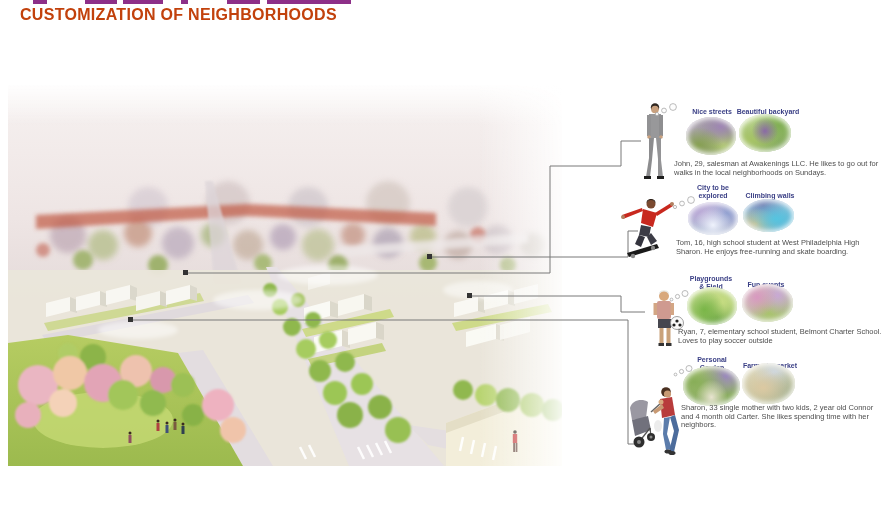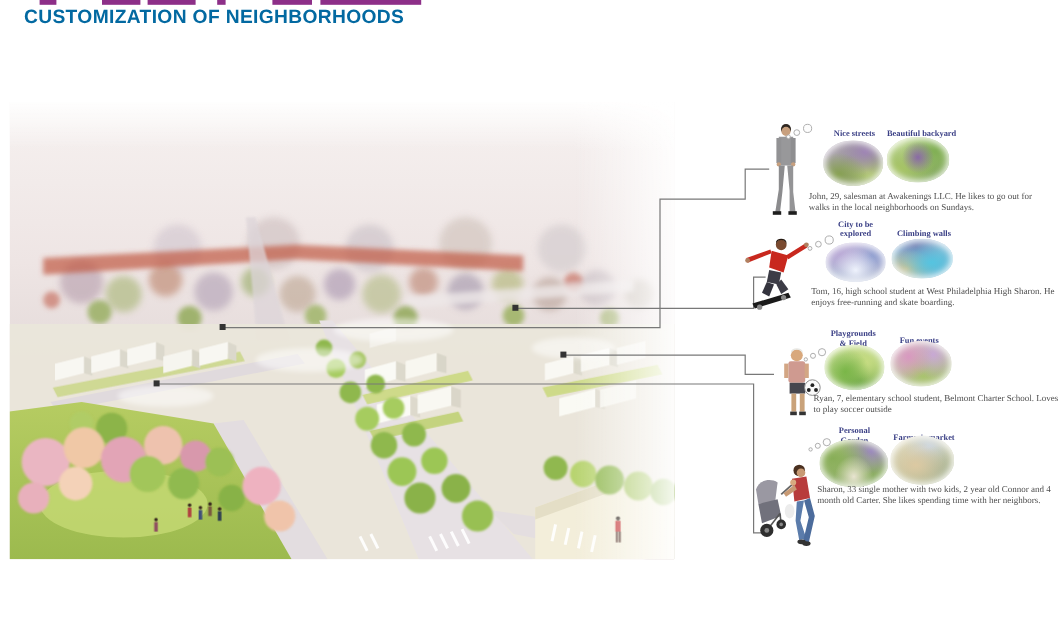--- a/index.html
+++ b/index.html
@@ -1,23 +1,23 @@
 <!DOCTYPE html>
 <html><head>
 <meta charset="utf-8">
 <style>
   html,body{margin:0;padding:0;background:#fff;}
   .slide{position:relative;width:882px;height:526px;background:#ffffff;overflow:hidden;
          font-family:"Liberation Sans",sans-serif;}
   .frag{position:absolute;top:0;height:4px;background:#8d2f88;}
   .title{position:absolute;left:20px;top:6px;font-size:16px;font-weight:bold;
-         color:#0369a1;letter-spacing:.3px;white-space:nowrap;}
+         color:#c2410c;letter-spacing:.3px;white-space:nowrap;}
   .render{position:absolute;left:8px;top:85px;width:554px;height:381px;z-index:1;}
   .connectors{position:absolute;left:0;top:0;width:882px;height:526px;z-index:2;pointer-events:none;}
-  .persona-row{position:absolute;z-index:3;font-family:Liberation Serif, serif;}
+  .persona-row{position:absolute;z-index:3;}
   #row-john{left:615px;top:95px;width:267px;height:88px;}
   #row-tom{left:615px;top:183px;width:267px;height:89px;}
   #row-ryan{left:615px;top:272px;width:267px;height:80px;}
   #row-sharon{left:615px;top:352px;width:267px;height:110px;}
   .figure{position:absolute;}
   .bubbles{position:absolute;}
   .thumb{position:absolute;border-radius:50% / 48%;
          box-shadow:0 0 5px 2px rgba(255,255,255,.85) inset;}
   .thumb-label{position:absolute;font-size:7px;line-height:7.5px;font-weight:bold;
          color:#3a3f85;text-align:center;white-space:pre-line;}

